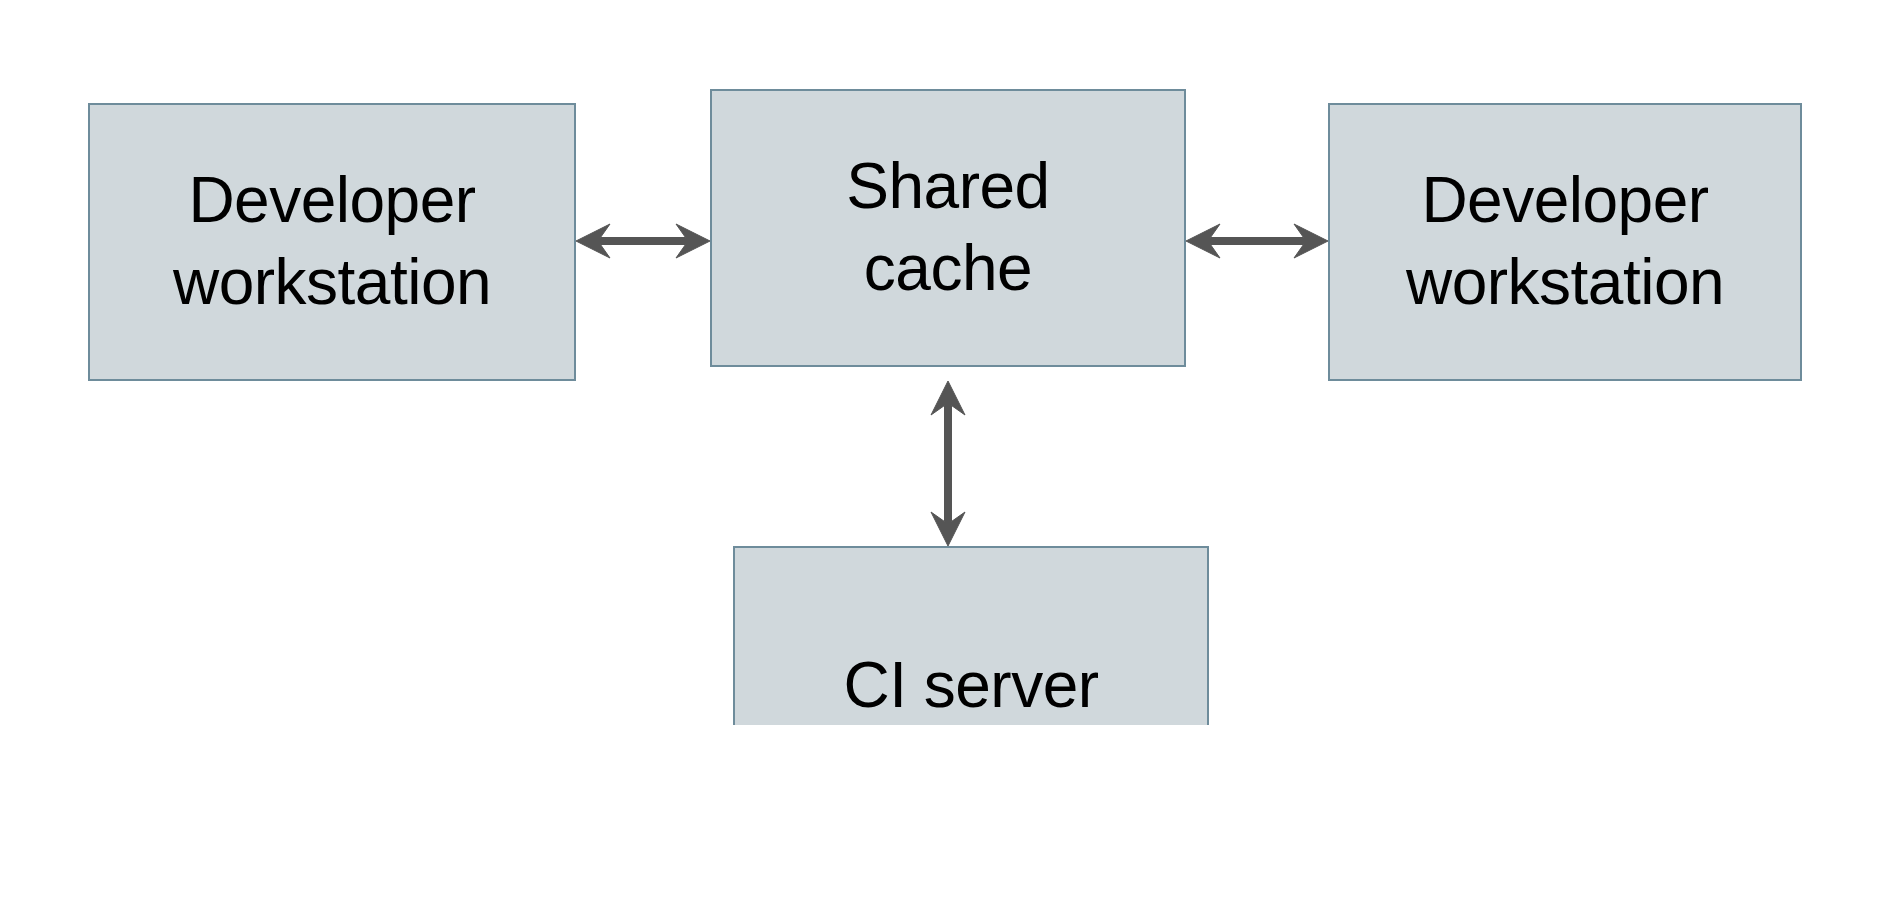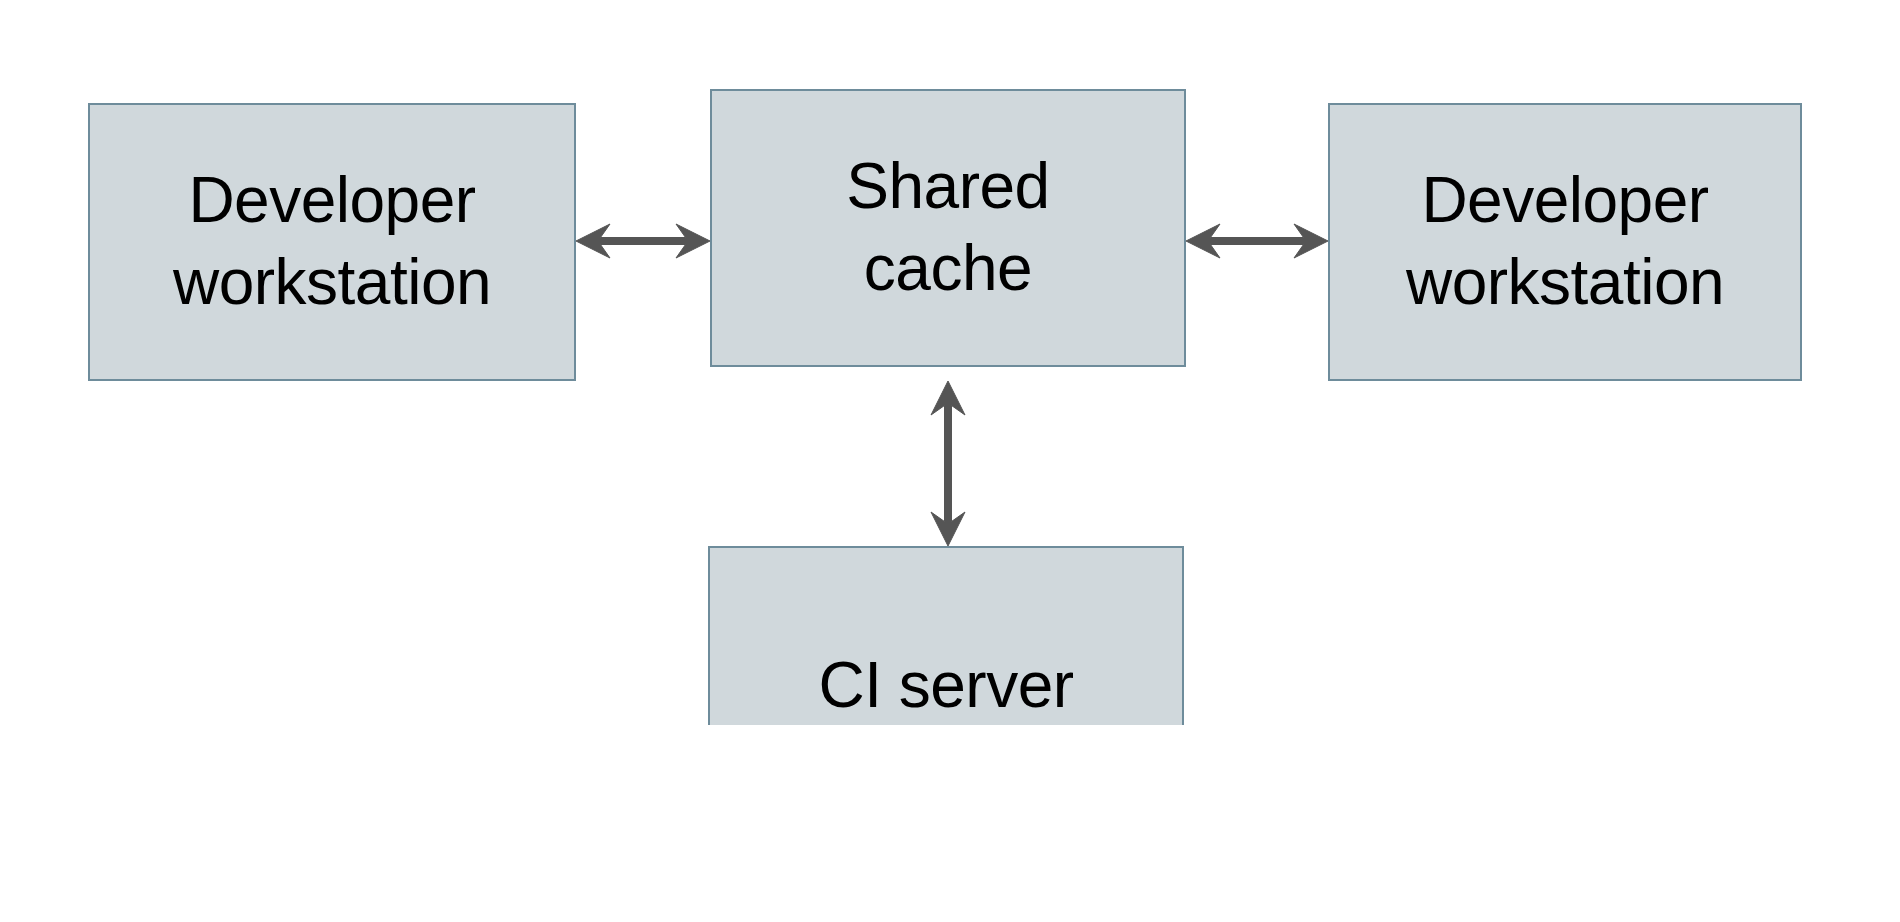--- a/index.html
+++ b/index.html
@@ -60,21 +60,21 @@
   <div class="node" style="left: 710px; top: 89px; width: 476px; height: 278px; background: rgb(208, 216, 220); border-color: rgb(110, 140, 155); color: rgb(0, 0, 0);">
     <span class="node-label">Shared
 cache</span>
   </div>
 
   <div class="node" style="left: 1328px; top: 103px; width: 474px; height: 278px; background: rgb(208, 216, 220); border-color: rgb(110, 140, 155); color: rgb(0, 0, 0);">
     <span class="node-label">Developer
 workstation</span>
   </div>
 
-  <div class="node" style="left: 708px; top: 546px; width: 476px; height: 280px; background: rgb(208, 216, 220); border-color: rgb(110, 140, 155); color: rgb(0, 0, 0);">
+  <div class="node" style="left: 733px; top: 546px; width: 476px; height: 280px; background: rgb(208, 216, 220); border-color: rgb(110, 140, 155); color: rgb(0, 0, 0);">
     <span class="node-label">CI server</span>
   </div>
 
   <div class="connector" style="left: 546px; top: 211px; width: 194px; height: 60px;">
     <svg width="194" height="60" viewBox="0 0 194 60">
         <path d="M 30 30 L 64 13 L 54.480000000000004 26.5 L 139.52 26.5 L 130 13 L 164 30 L 130 47 L 139.52 33.5 L 54.480000000000004 33.5 L 64 47 Z" fill="#555555" stroke="#555555" stroke-width="1" stroke-linejoin="miter"></path>
       </svg>
   </div>
 
   <div class="connector" style="left: 1156px; top: 211px; width: 202px; height: 60px;">

